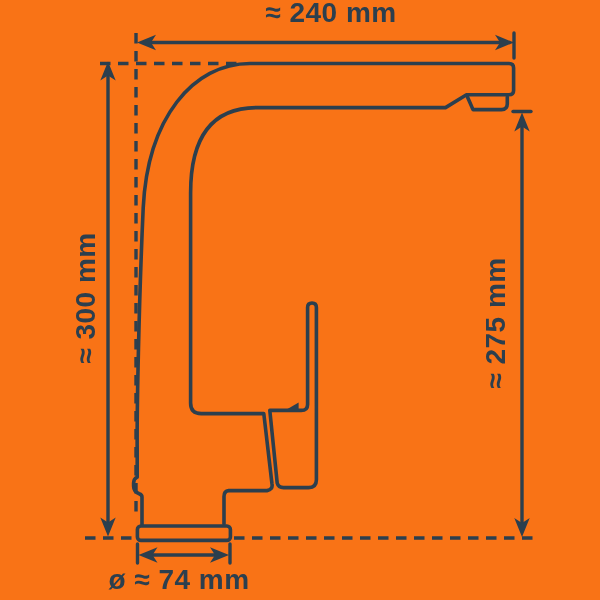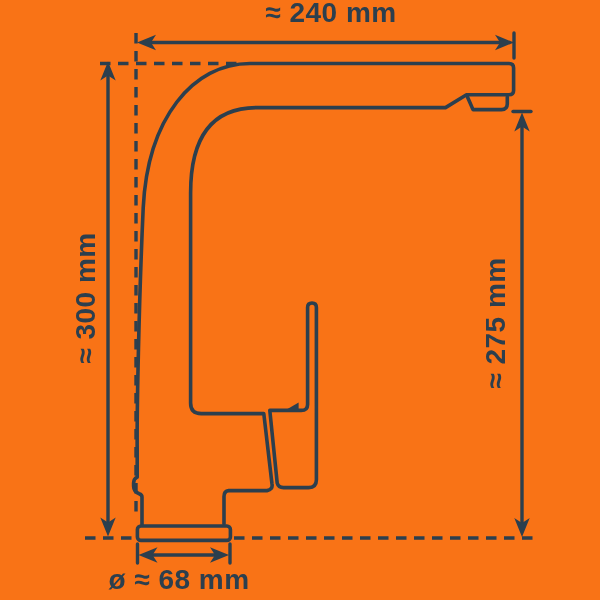--- a/index.html
+++ b/index.html
@@ -113,14 +113,14 @@
       <polygon points="229,555 210,547.3 215,555 210,562.7"></polygon>
     </g>
   </svg>
 
   <div class="dim-label h" style="left:331px; top:-2px;">≈ 240 mm</div>
 
   <div class="dim-label v" style="left:86px; top:298px;">≈ 300 mm</div>
 
   <div class="dim-label v" style="left:496px; top:323px;">≈ 275 mm</div>
 
-  <div class="dim-label h" style="left:179px; top:565px;">ø ≈ 68 mm</div>
+  <div class="dim-label h" style="left:179px; top:565px;">ø ≈ 74 mm</div>
 </div>
 
 </body></html>

